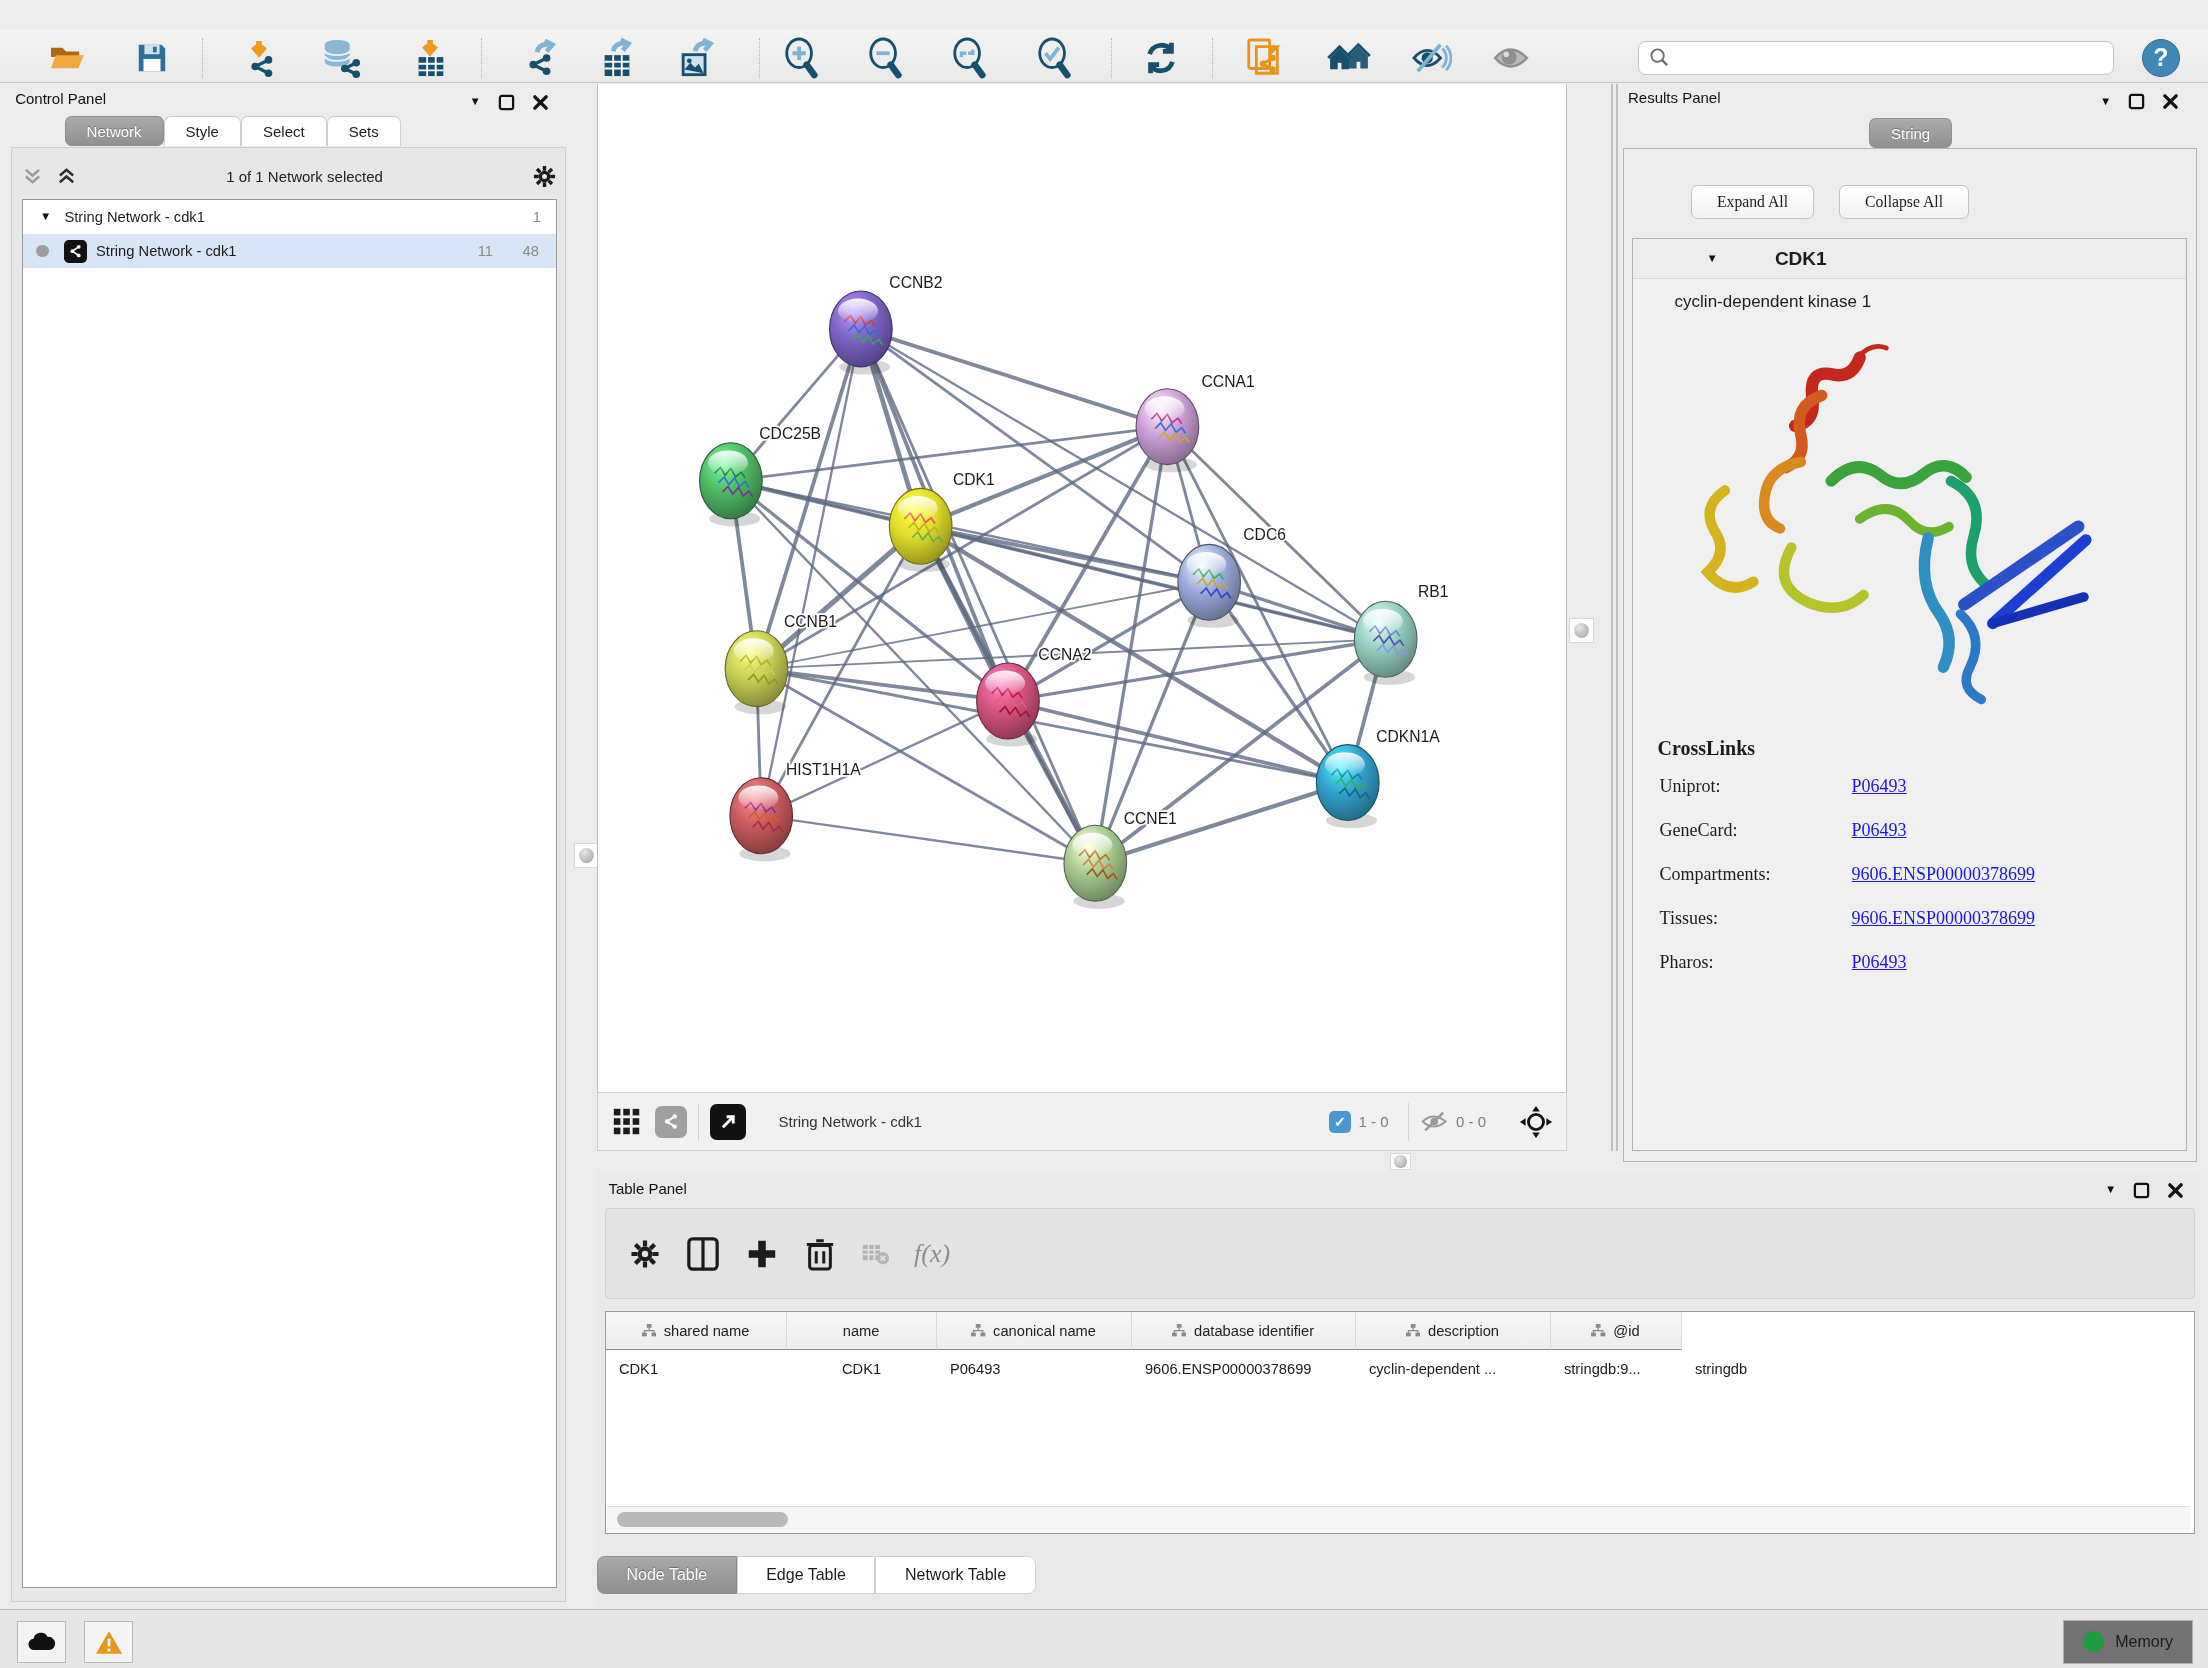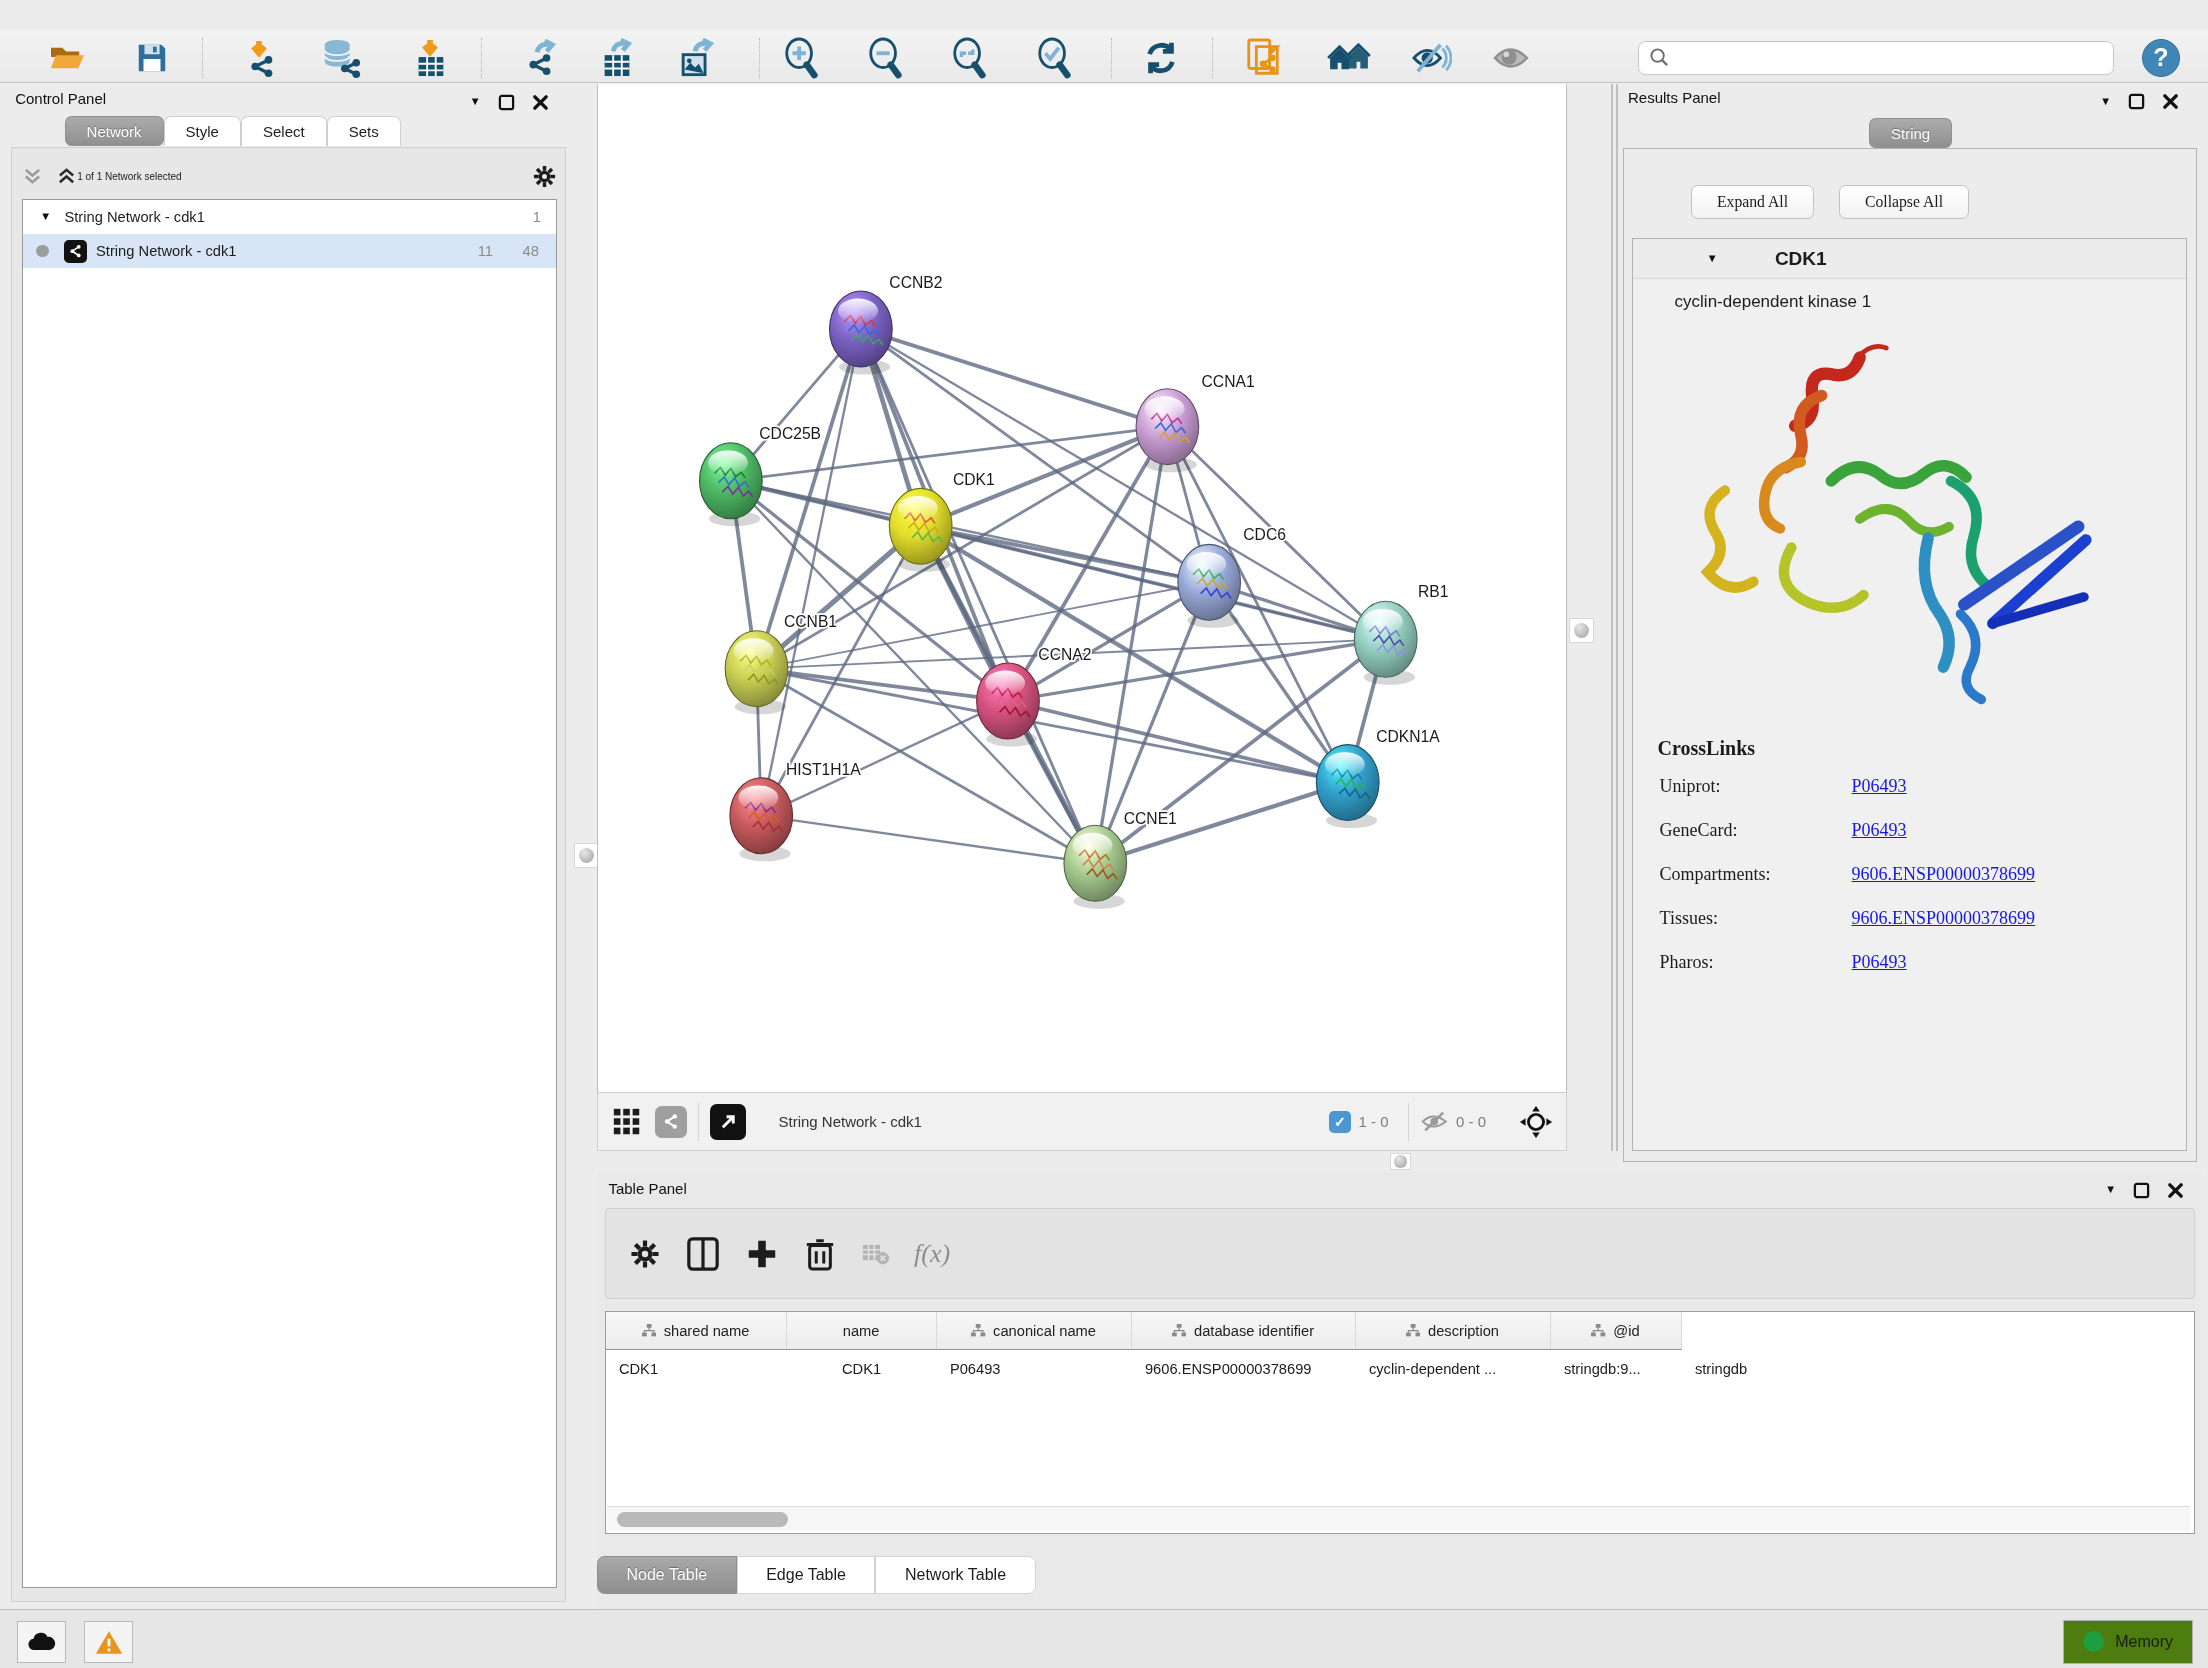--- a/index.html
+++ b/index.html
@@ -37,21 +37,21 @@
     border-radius:6.7px 6.7px 0 0;}
   .tab.sel{background:linear-gradient(#ababab,#8f8f8f);color:#fff;
     text-shadow:0 -1px 1px rgba(0,0,0,.35);border-color:#8f8f8f;border-radius:6.7px;}
 
   
   .cp{position:absolute;left:7.6px;top:84px;width:563px;height:1522px;}
   .cp-tabs{position:absolute;left:57px;top:32px;display:flex;}
   .cp-box{position:absolute;left:3.8px;top:63px;width:555px;height:1455px;
     background:#e7e7e7;border:1px solid #cfcfcf;}
   .cp-listbar{position:absolute;left:9.5px;top:9.5px;width:535px;height:38px;display:flex;align-items:center;}
-  .cp-status{flex:1;font-size:10px;color:#222;}
+  .cp-status{flex:1;text-align:center;font-size:15px;color:#222;}
   .tree{position:absolute;left:9.5px;top:51px;width:535px;height:1389px;background:#fff;
     border:1px solid #9a9a9a;font-size:14.7px;}
   .trow{height:34px;display:flex;align-items:center;position:relative;}
   .trow.sel{background:#d8e5f6;}
   .badge-share{width:23px;height:23px;border-radius:4.8px;background:#111;display:flex;
     align-items:center;justify-content:center;margin-right:9.5px;}
   .tcount{color:#8b8b8b;}
 
   
   .netcanvas{position:absolute;left:597px;top:84px;width:970px;height:1008px;background:#fff;
@@ -111,21 +111,21 @@
   .btab:first-child{border-radius:7.6px 0 0 7.6px;}
   .btab:last-child{border-radius:0 7.6px 7.6px 0;}
   .btab.sel{background:linear-gradient(#a9a9a9,#8e8e8e);color:#fff;
     text-shadow:0 -1px 1px rgba(0,0,0,.35);border-color:#8e8e8e;}
 
   
   .statusbar{position:absolute;left:0;top:1609px;width:100%;height:59px;background:#e6e6e6;
     border-top:1px solid #bdbdbd;}
   .sq-btn{position:absolute;top:11.4px;width:49px;height:42px;background:#f4f4f4;
     border:1px solid #b9b9b9;display:flex;align-items:center;justify-content:center;}
-  .membtn{position:absolute;right:15px;top:9.5px;height:44px;padding:0 19px;background:#4d7c0f;
+  .membtn{position:absolute;right:15px;top:9.5px;height:44px;padding:0 19px;background:#737373;
     border:1px solid #b0b0b0;display:flex;align-items:center;gap:11.4px;font-size:16px;}
   .memdot{width:21px;height:21px;border-radius:50%;background:#1e9e3e;}
   .tri{font-size:11.4px;color:#111;line-height:1;}
 </style>
 </head>
 <body>
 
 <div class="window">
 
 

